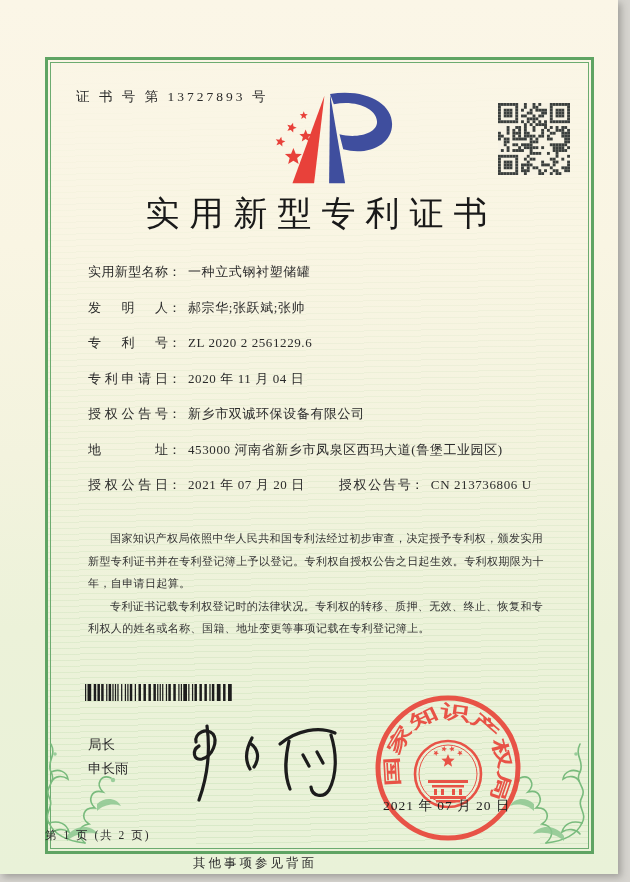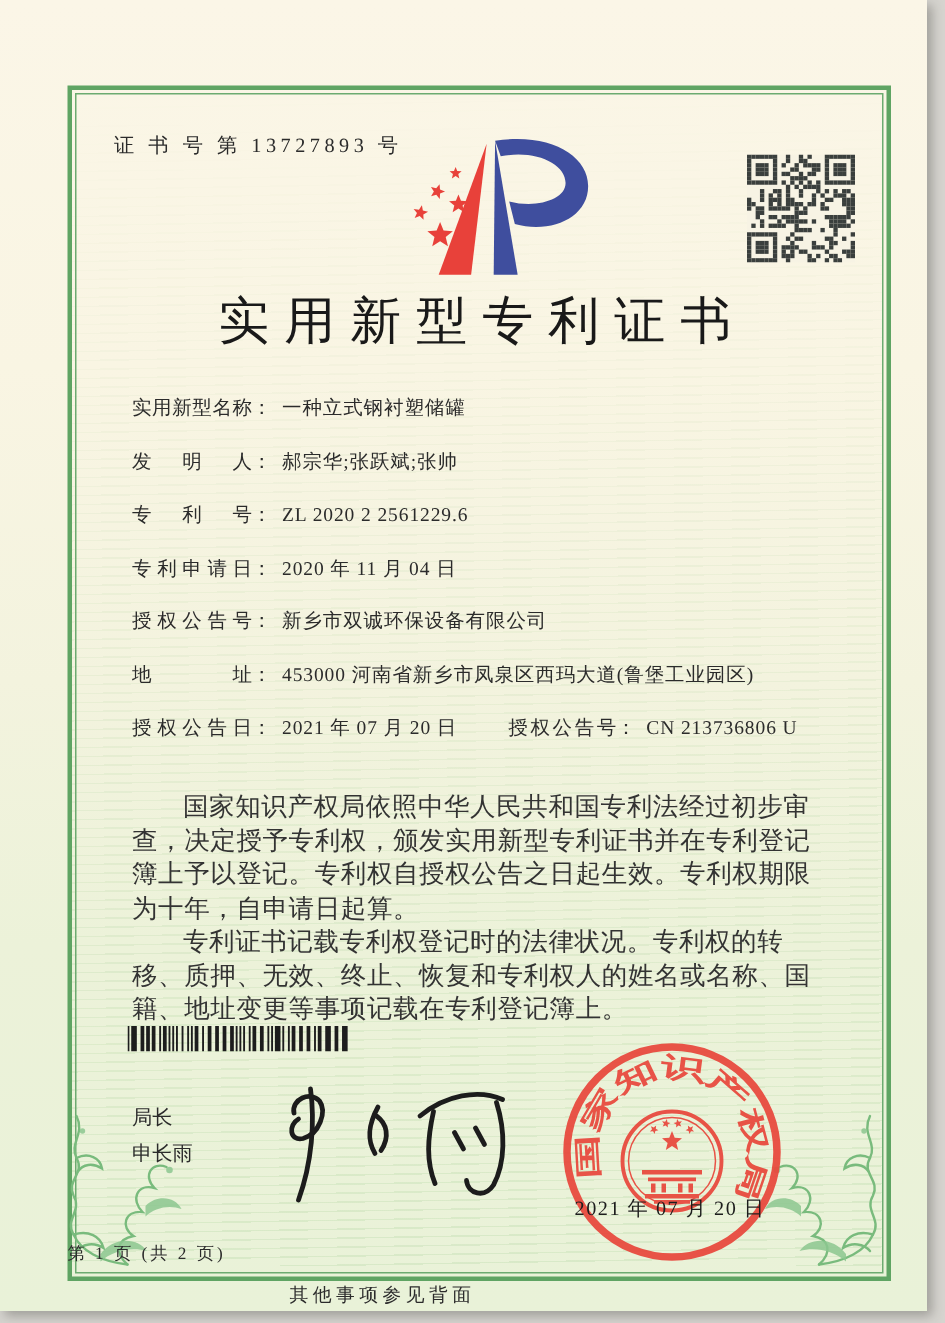--- a/index.html
+++ b/index.html
@@ -27,21 +27,21 @@
   .qr{position:absolute;left:498px;top:103px;width:72px;height:72px;}
   .title{
     position:absolute;left:45px;top:191px;width:543px;text-align:center;
     font-size:34px;font-weight:400;color:#191919;letter-spacing:10px;padding-left:10px;box-sizing:border-box;
   }
   .fields{position:absolute;left:88px;top:263px;width:470px;display:flex;flex-direction:column;gap:17.5px;}
   .frow{display:flex;align-items:baseline;font-size:13px;color:#2b2b2b;white-space:nowrap;}
   .flabel{display:inline-block;width:80px;text-align:justify;text-align-last:justify;}
   .flabel2{display:inline-block;width:72px;text-align:justify;text-align-last:justify;margin-left:34px;}
   .fval{margin-left:7px;letter-spacing:.6px;}
-  .paras{position:absolute;left:88px;top:527px;width:460px;font-size:17px;line-height:22.5px;color:#333;}
+  .paras{position:absolute;left:88px;top:527px;width:460px;font-size:11px;line-height:22.5px;color:#333;}
   .paras p{margin:0;text-indent:2em;letter-spacing:.4px;}
   .barcode{position:absolute;left:85px;top:684px;width:148px;height:17px;}
   .signer{position:absolute;left:88px;top:733px;font-size:13.5px;color:#2b2b2b;line-height:24px;}
   .signature{position:absolute;left:160px;top:716px;width:200px;height:92px;}
   .signature path{fill:none;stroke:#1c1c1c;stroke-width:3.2;stroke-linecap:round;}
   .seal{position:absolute;left:368px;top:688px;width:160px;height:160px;opacity:.93;}
   .seal-date{position:absolute;left:383px;top:797px;font-size:13.5px;color:#1d1d1d;letter-spacing:1px;}
   .pageno{position:absolute;left:45px;top:828px;width:543px;text-align:left;font-size:11.5px;color:#2b2b2b;letter-spacing:2px;}
   .footer{position:absolute;left:0;top:855px;width:510px;text-align:center;font-size:12.5px;color:#2b2b2b;letter-spacing:3px;}
   .flourish{position:absolute;width:112px;height:108px;}

